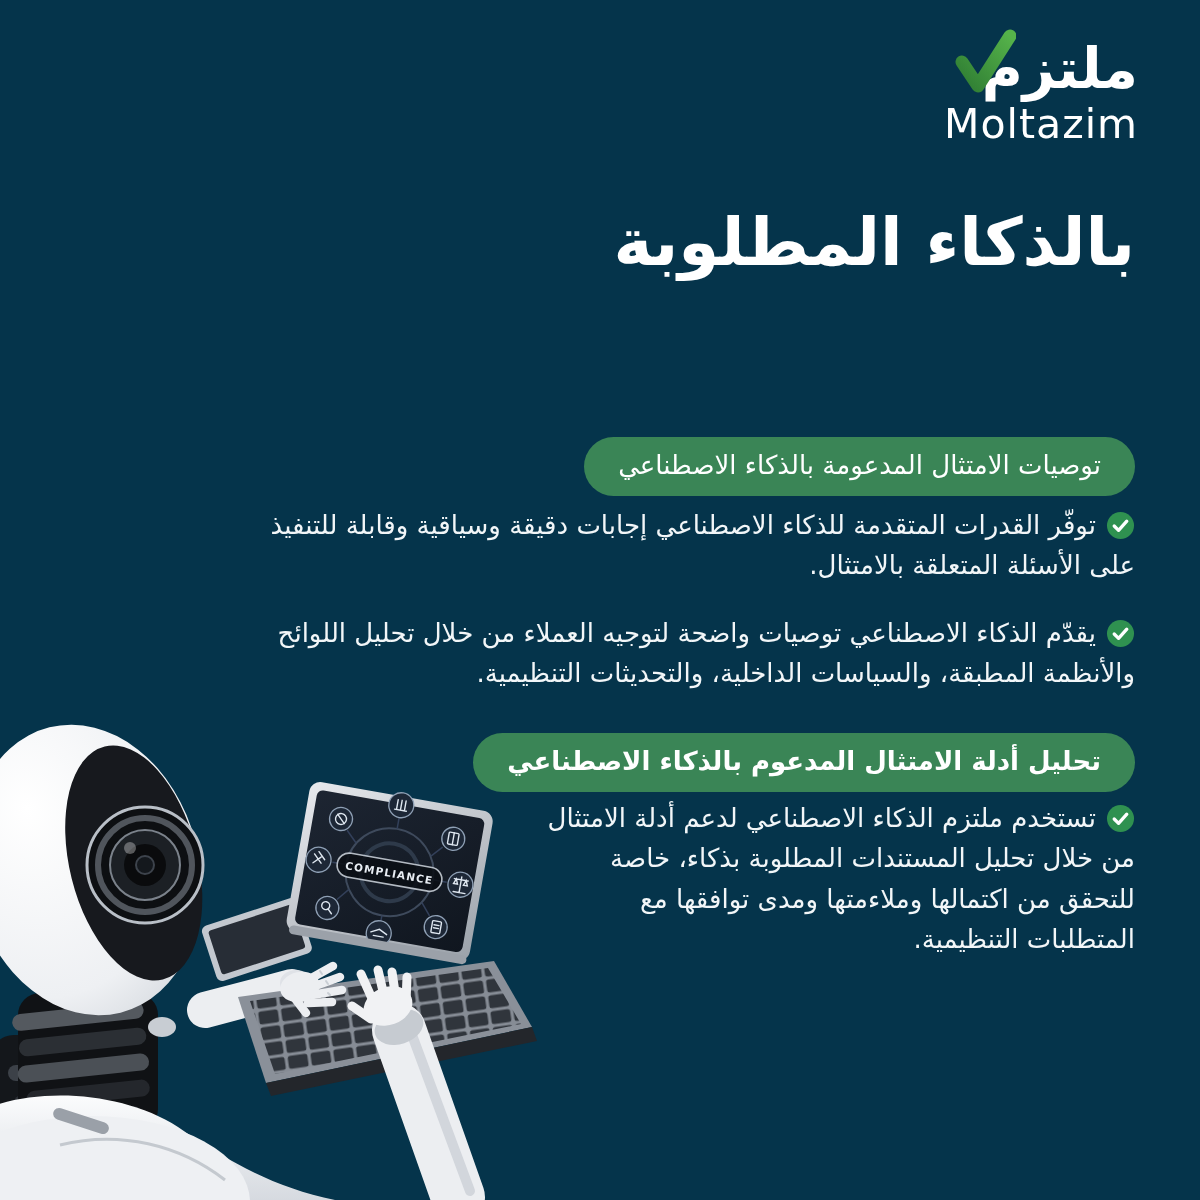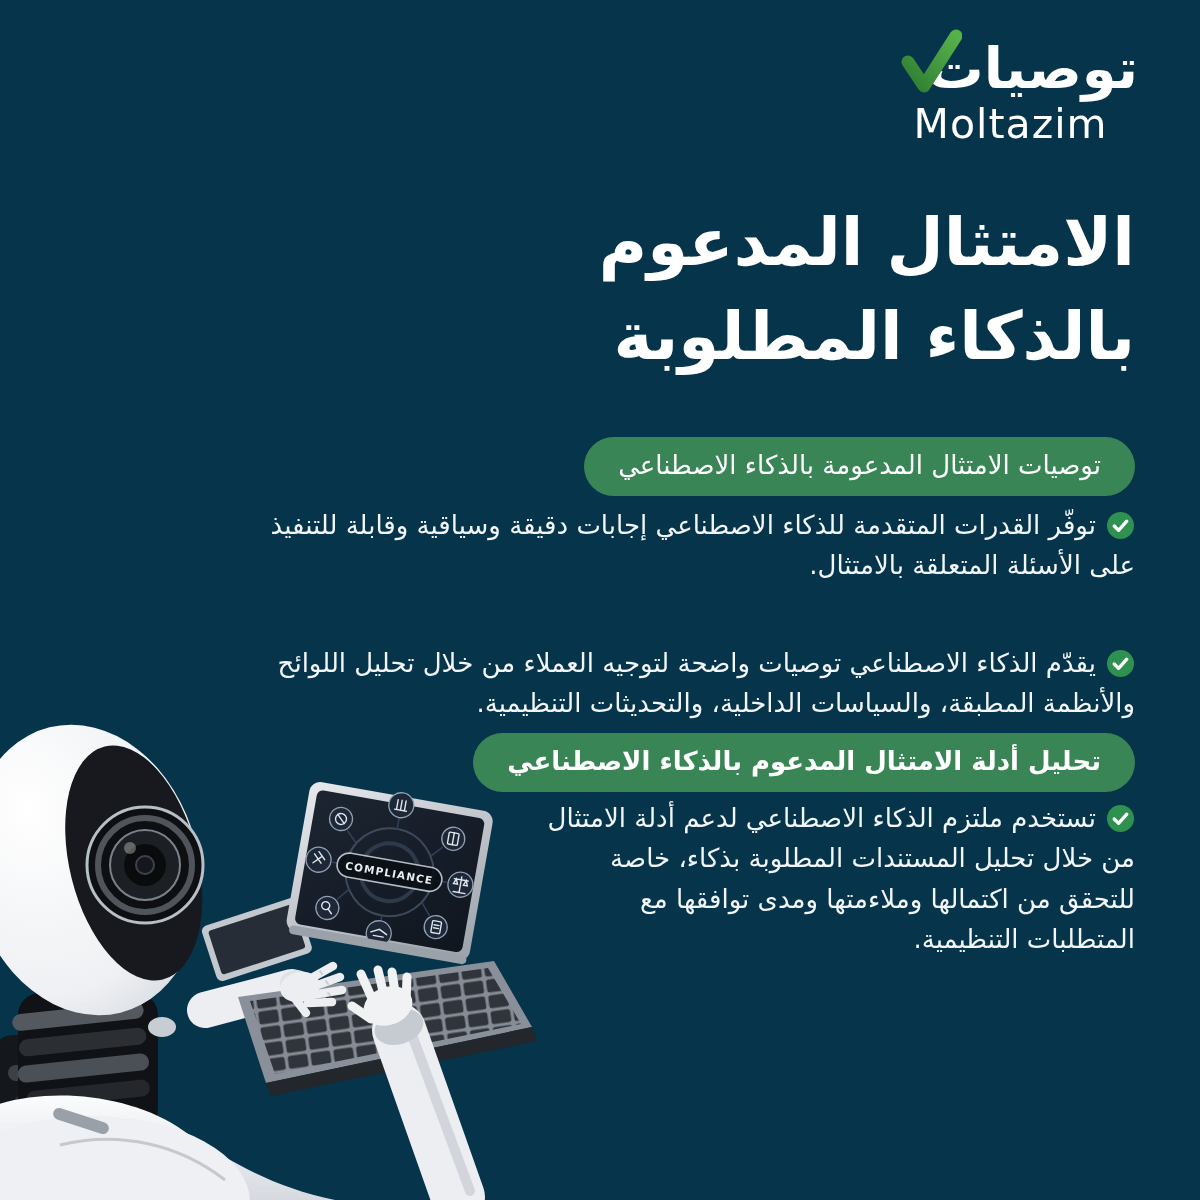--- a/index.html
+++ b/index.html
@@ -31,52 +31,51 @@
     white-space:nowrap;
   }
   .badge-1{top:437px;}
   .badge-2{top:733px;font-weight:bold;}
   
   .bullet{
     position:absolute;right:65px;direction:rtl;text-align:right;
     font-size:26px;line-height:1.55;color:#F2F6F8;
   }
   .bullet-1{top:505px;width:895px;}
-  .bullet-2{top:643px;width:895px;}
+  .bullet-2{top:613px;width:895px;}
   .bullet-3{top:798px;width:590px;margin-left:8px;}
   .bullet-4{top:957px;width:590px;}
   .check{
     display:inline-block;width:29px;height:29px;vertical-align:-6px;margin-left:10px;
   }
   
   .robot{position:absolute;left:0;top:675px;width:565px;height:525px;}
 </style>
 </head>
 <body>
 
 <div class="canvas">
 
   <div class="logo">
     <div class="logo-ar">
-      <span>توصيات</span>
+      <span>ملتزم</span>
       <svg class="logo-check" viewBox="0 0 64 84">
         <defs>
           <linearGradient id="lc" x1="0" y1="1" x2="1" y2="0">
             <stop offset="0" stop-color="#2F7D33"></stop>
               <stop offset="1" stop-color="#55B24A"></stop>
           </linearGradient>
         </defs>
         <path d="M10 38 L26 62 L58 12" fill="none" stroke="url(#lc)" stroke-width="13" stroke-linecap="round" stroke-linejoin="round"></path>
       </svg>
     </div>
     <div class="logo-latin">Moltazim</div>
   </div>
 
   <div class="title">
-    <div>الامتثال المدعوم</div>
     <div>بالذكاء المطلوبة</div>
   </div>
 
   <div class="badge badge-1">توصيات الامتثال المدعومة بالذكاء الاصطناعي</div>
 
   <div class="bullet bullet-1">
     <span class="check">
       <svg viewBox="0 0 30 30" width="29" height="29">
           <circle cx="15" cy="15" r="14" fill="#2F9150"></circle>
           <path d="M8.5 15.5 L13 20 L21.5 10.5" fill="none" stroke="#fff" stroke-width="3.4" stroke-linecap="round" stroke-linejoin="round"></path>

